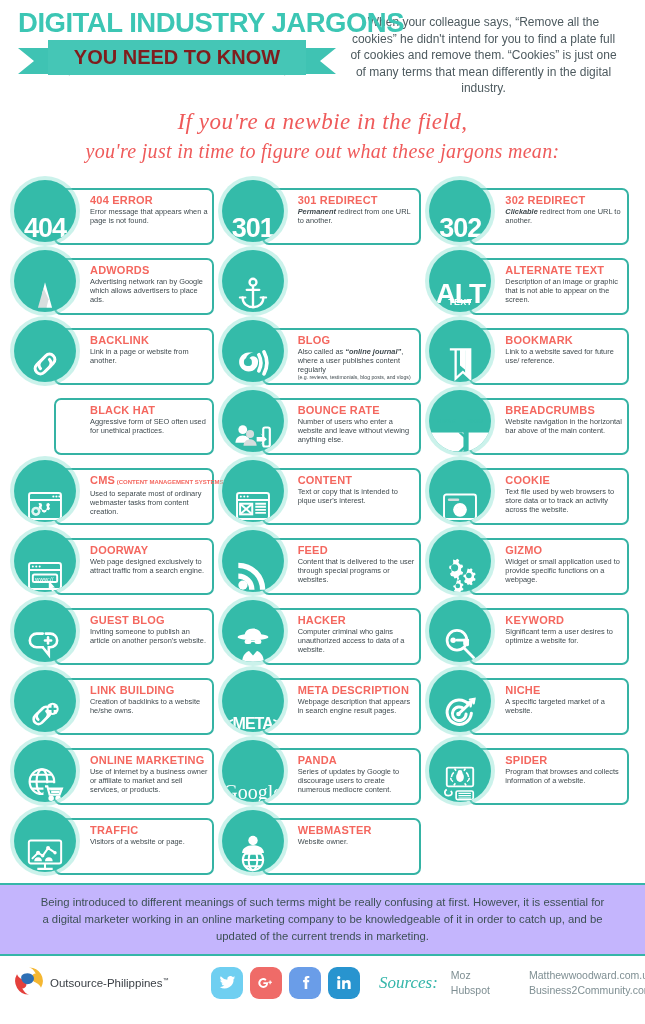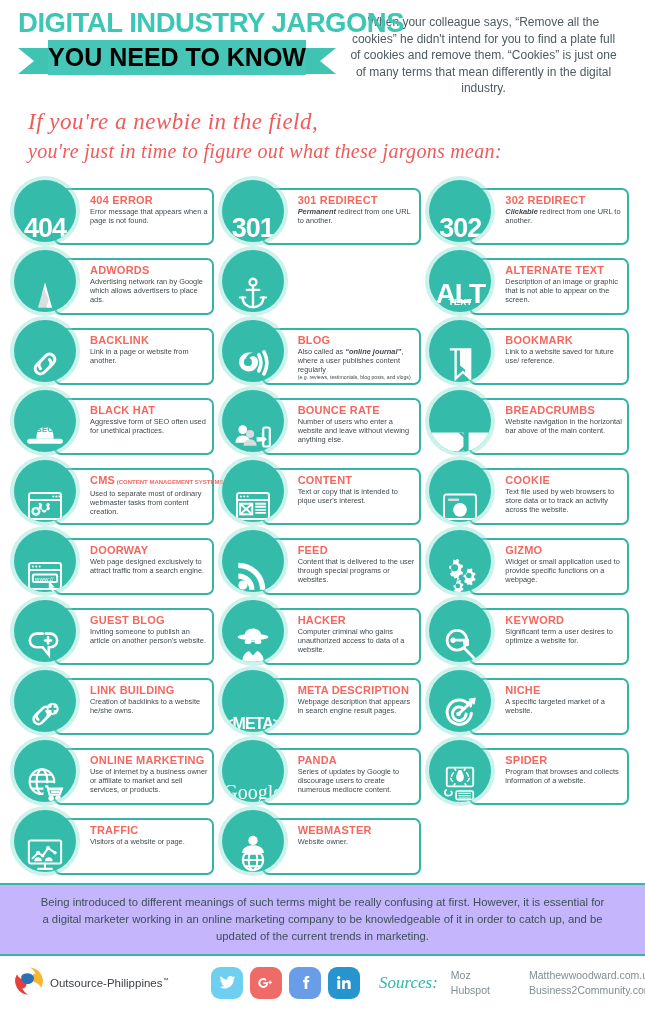--- a/index.html
+++ b/index.html
@@ -31,32 +31,32 @@
     position:absolute;top:27px;width:16px;height:9px;background:#cfd6d6;
   }
   .ribbon-fold-l{left:36px;clip-path:polygon(0 0,100% 0,100% 100%);}
   .ribbon-fold-r{right:36px;clip-path:polygon(0 0,100% 0,0 100%);}
   .ribbon-band{
     position:absolute;left:30px;right:30px;top:0;height:35px;
     background:#45c6b6;display:flex;align-items:center;justify-content:center;
   }
   .title-sub{
     font-family:"Liberation Sans Narrow","Liberation Sans",sans-serif;
-    font-weight:bold;font-size:25px;letter-spacing:0px;color:#000000;
+    font-weight:bold;font-size:20px;letter-spacing:0px;color:#7f1d1d;
     text-transform:uppercase;white-space:nowrap;
   }
   .header-right{
     flex:1;padding:6px 6px 0 10px;
     font-family:"Liberation Sans",sans-serif;
     font-size:12px;line-height:16.5px;color:#4d5a5f;text-align:center;
   }
 
   
   .intro{
-    text-align:left;color:#ef5a5a;
+    text-align:center;color:#ef5a5a;
     font-family:"Liberation Serif",serif;
     font-style:italic;
     padding:6px 28px 10px 28px;
   }
   .intro .l1{font-size:23px;line-height:30px;letter-spacing:.5px;}
   .intro .l2{font-size:20px;line-height:28px;letter-spacing:.3px;}
 
   
   .grid{
     padding:2px 14px 0 14px;
@@ -251,27 +251,20 @@
             <path d="M22 4v22l7 6V4z" fill="#fff" stroke="none"></path>
             <path d="M22 4h14v40l-7-6V4z" fill="#fff" stroke="none"></path>
           </svg>
         </div>
       </div>
       <div class="cell">
         <div class="card">
           <div class="term">BLACK HAT</div>
           <div class="desc">Aggressive form of SEO often used for unethical practices.</div>
         </div>
-        <div class="bubble">
-          <svg width="40" height="28" viewBox="0 0 56 38">
-            <path d="M16 20c0-10 2-16 12-16s12 6 12 16z" fill="#fff"></path>
-            <rect x="3" y="20" width="50" height="7" rx="3.5" fill="#fff"></rect>
-          </svg>
-          <div style="position: absolute; left: 0px; right: 0px; top: 58%; text-align: center; font-size: 8px; font-weight: bold; color: rgb(52, 187, 169); font-family: &quot;Liberation Sans Narrow&quot;, &quot;Liberation Sans&quot;, sans-serif;">SEO</div>
-        </div>
       </div>
       <div class="cell">
         <div class="card">
           <div class="term">BOUNCE RATE</div>
           <div class="desc">Number of users who enter a website and leave without viewing anything else.</div>
         </div>
         <div class="bubble">
           <svg width="38" height="30" viewBox="0 0 52 40" fill="#fff">
             <circle cx="12" cy="10" r="6"></circle>
             <path d="M2 28c0-6 4-10 10-10s10 4 10 10z"></path>

